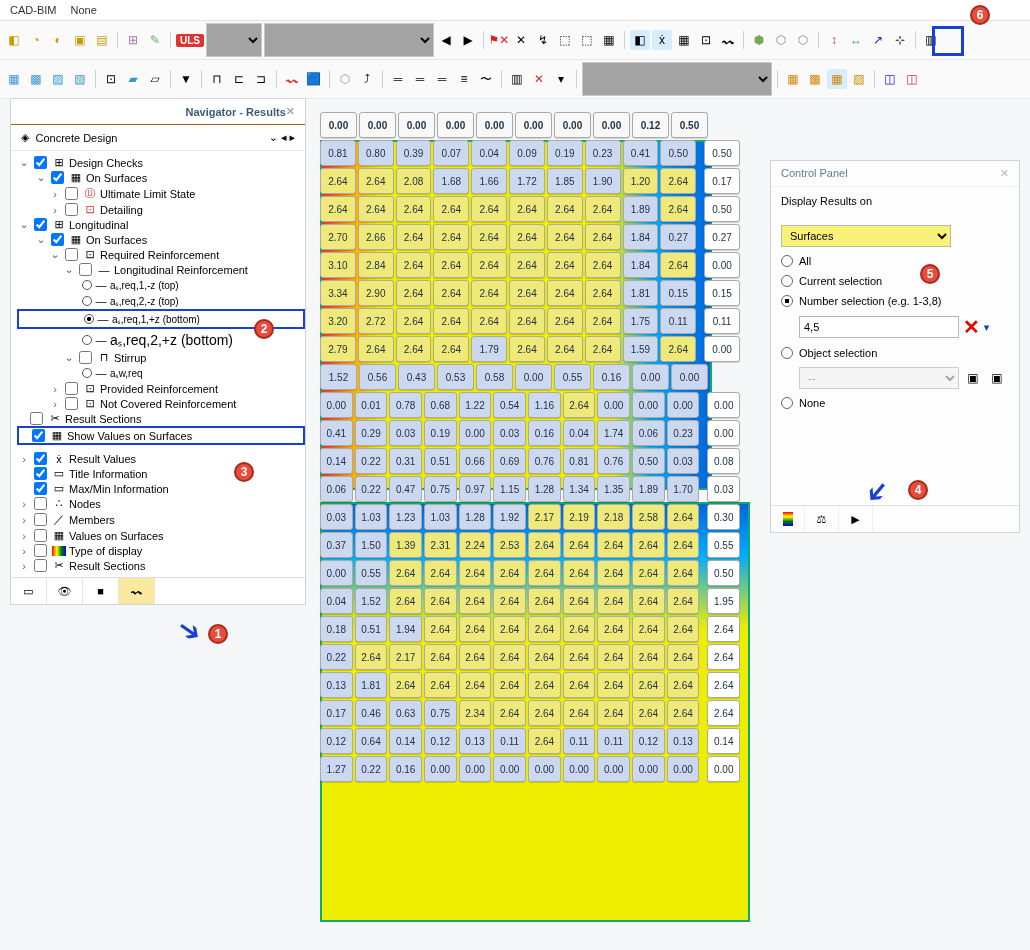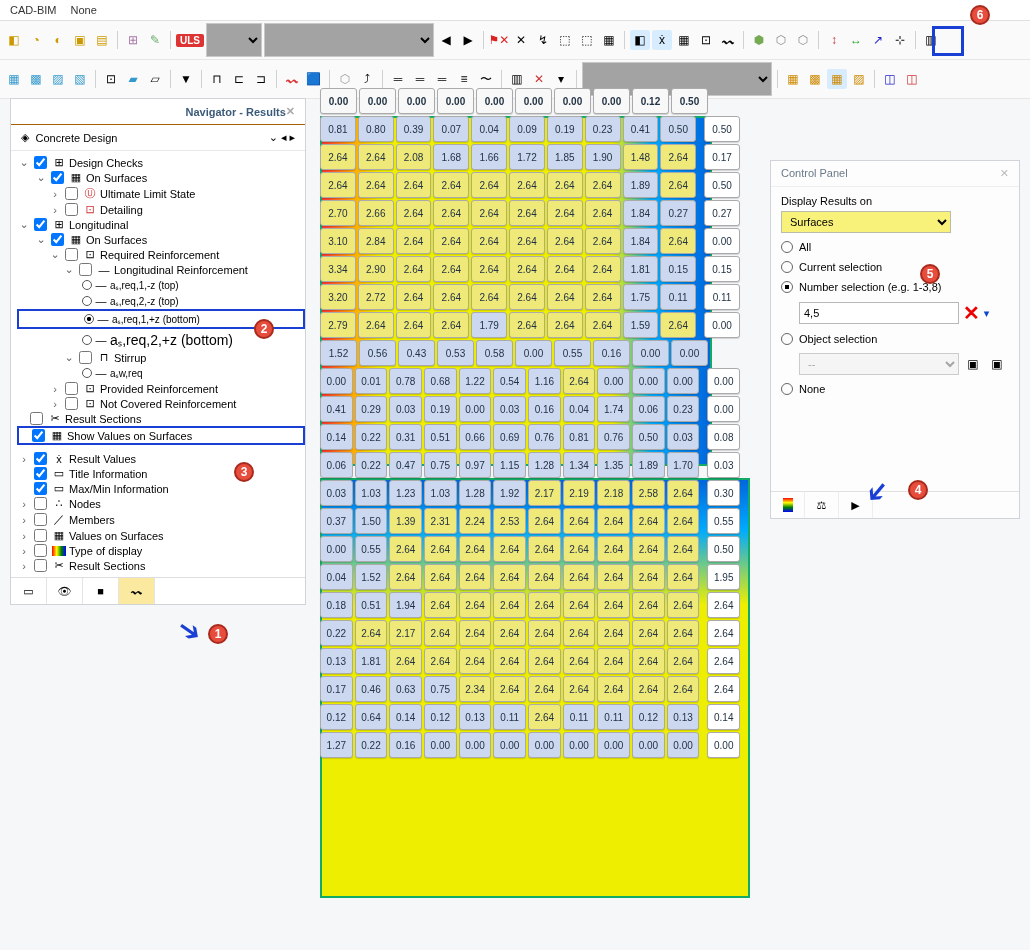--- a/index.html
+++ b/index.html
@@ -28,37 +28,37 @@
 .tree-row .expander { width: 10px; text-align:center; color:#666; cursor:pointer; }
 .tree-row .ico { width: 14px; text-align:center; }
 .tree-row .radio { width:10px; height:10px; border:1px solid #555; border-radius:50%; display:inline-block; }
 .tree-row .radio.sel { background: radial-gradient(#000 0 35%, #fff 40% 100%); }
 .highlight-row { border: 2px solid #1a3fd4; padding: 1px 2px; }
 .nav-btm { display:flex; border-top:1px solid #ddd; }
 .nav-btm .tab { width:36px; height:26px; display:flex; align-items:center; justify-content:center; border-right:1px solid #e4e4e4; cursor:pointer;}
 .nav-btm .tab.active { background:#fbe9a0; }
 
 
-.canvas { position: absolute; left: 320px; top: 88px; width: 420px; height: 830px; }
+.canvas { position: absolute; left: 320px; top: 112px; width: 420px; height: 830px; }
 .result-grid { position: relative; width: 100%; }
 .grid-row { display: flex; gap: 2px; margin-bottom: 2px; }
 .cell { width: 37px; height: 26px; background: #fff; border: 1px solid #aaa; border-radius: 3px; display: flex; align-items:center; justify-content:center; font-size: 10px; color:#234; position:relative; box-shadow: 0 1px 1px rgba(0,0,0,0.15);}
 .cell.hdr { background:#f8f8f8; font-weight:600; }
 .cell.side { margin-left:6px; }
 .bg-slab { position:absolute; z-index:-1; }
 .slab1 { left:0; top:28px; width:392px; height:350px; background: linear-gradient(90deg,#f33 0%, #fa0 8%, #ee0 15%, #ee0 75%, #0af 85%, #06d 100%); border:2px solid #1a6; }
 .slab2 { left:0; top:390px; width:430px; height:420px; background: linear-gradient(180deg,#06d 0%, #0af 12%, #ee0 30%, #ee0 100%); border:2px solid #1a6; }
 .val-y { background:#efe97a; }
 .val-b { background:#cbd8ef; }
 
 
 .ctrl { position: absolute; right: 10px; top: 160px; width: 250px; background:#fdfdfd; border:1px solid #d0d4d8; }
 .ctrl-title { padding:6px 10px; color:#6a7a8a; border-bottom:1px solid #eee; display:flex; justify-content:space-between;}
 .ctrl-body { padding: 8px 10px; }
-.ctrl-combo { width:170px; height:22px; background:#f9f27a; border:1px solid #bba; padding:0 4px; }
+.ctrl-combo { width:170px; height:22px; background:#f9f27a; border:1px solid #bba; padding:0 4px;margin-top:14px; }
 .ctrl-radio-row { display:flex; align-items:center; gap:6px; margin:8px 0; }
 .ctrl-radio { width:12px; height:12px; border:1px solid #666; border-radius:50%; }
 .ctrl-radio.sel { background: radial-gradient(#000 0 30%, #fff 36% 100%); }
 .ctrl-input { width:160px; height:22px; border:1px solid #b8b8b8; background:#fff; padding:0 4px; margin-left:18px;}
 .ctrl-btm { display:flex; border-top:1px solid #e0e0e0; margin-top:80px;}
 .ctrl-btm .tab { width:34px; height:26px; display:flex; align-items:center; justify-content:center; border-right:1px solid #eee; cursor:pointer;}
 
 
 .callout { position:absolute; width:20px; height:20px; border-radius:50%; background:#e74c3c; border:2px solid #a82a1c; color:#fff; display:flex; align-items:center; justify-content:center; font-weight:bold; font-size:12px; z-index:50;}
 .callout-box { position:absolute; border:3px solid #1a3fd4; z-index:40; pointer-events:none;}
@@ -376,21 +376,21 @@
       </div>
       <div class="grid-row">
         <div class="cell val-y">2.64</div>
         <div class="cell val-y">2.64</div>
         <div class="cell val-y">2.08</div>
         <div class="cell val-b">1.68</div>
         <div class="cell val-b">1.66</div>
         <div class="cell val-b">1.72</div>
         <div class="cell val-b">1.85</div>
         <div class="cell val-b">1.90</div>
-        <div class="cell val-y">1.48</div>
+        <div class="cell val-y">1.20</div>
         <div class="cell val-y">2.64</div>
         <div class="cell side">0.17</div>
       </div>
       <div class="grid-row">
         <div class="cell val-y">2.64</div>
         <div class="cell val-y">2.64</div>
         <div class="cell val-y">2.64</div>
         <div class="cell val-y">2.64</div>
         <div class="cell val-y">2.64</div>
         <div class="cell val-y">2.64</div>

